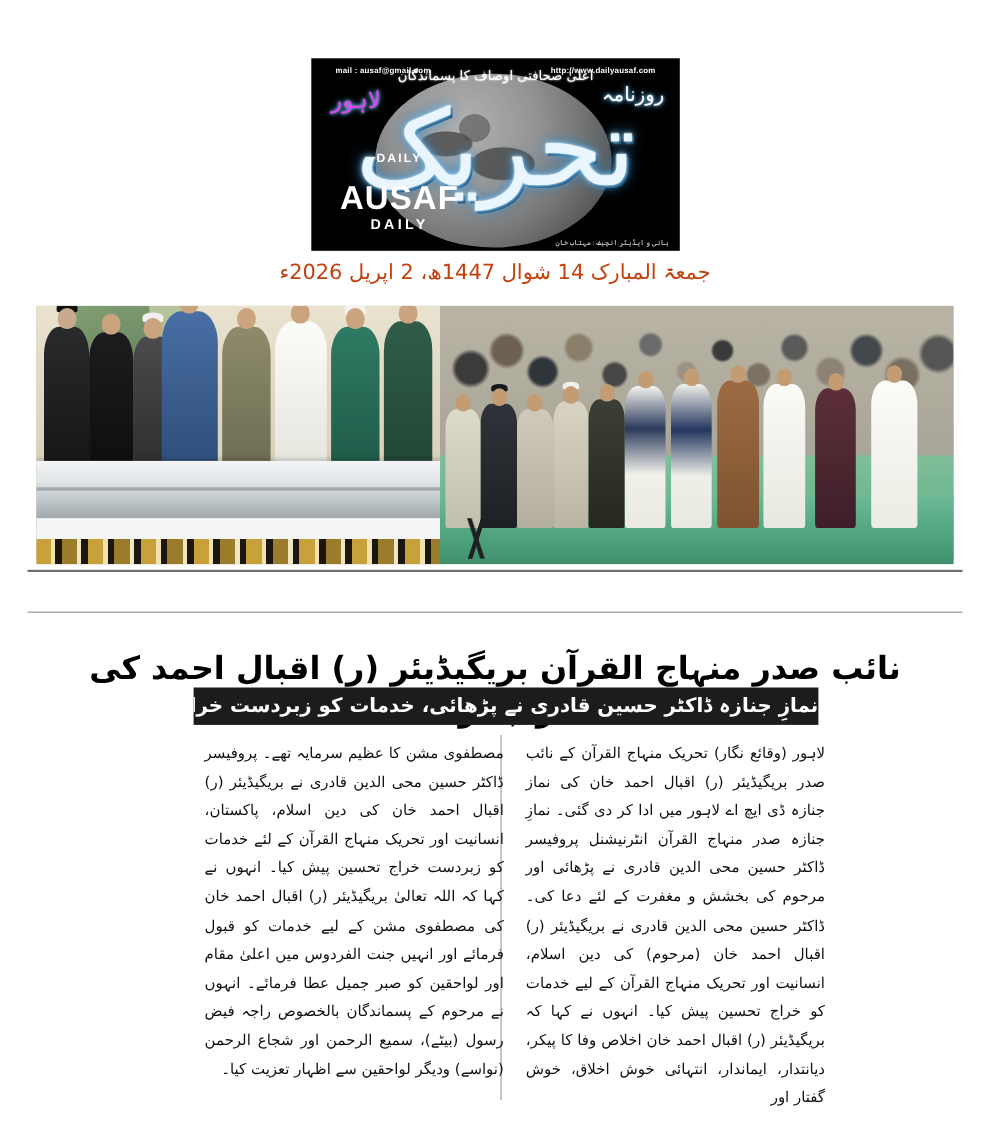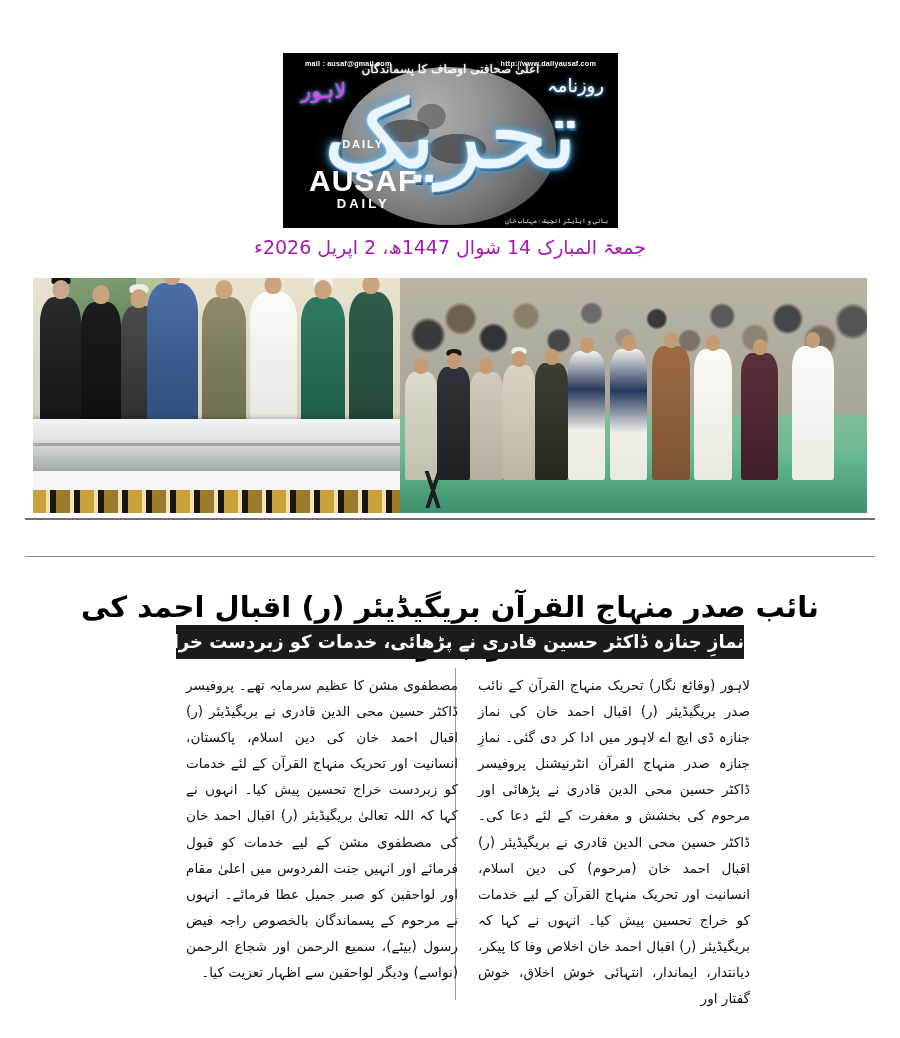--- a/index.html
+++ b/index.html
@@ -175,21 +175,21 @@
 
   
   .dateline {
     position: absolute;
     left: 0;
     top: 236px;
     width: 900px;
     text-align: center;
     direction: rtl;
     font-size: 19px;
-    color: #a21caf;
+    color: #c2410c;
     font-family: "DejaVu Sans", sans-serif;
   }
 
   
   .photo {
     position: absolute;
     left: 33px;
     top: 278px;
     width: 834px;
     height: 235px;

